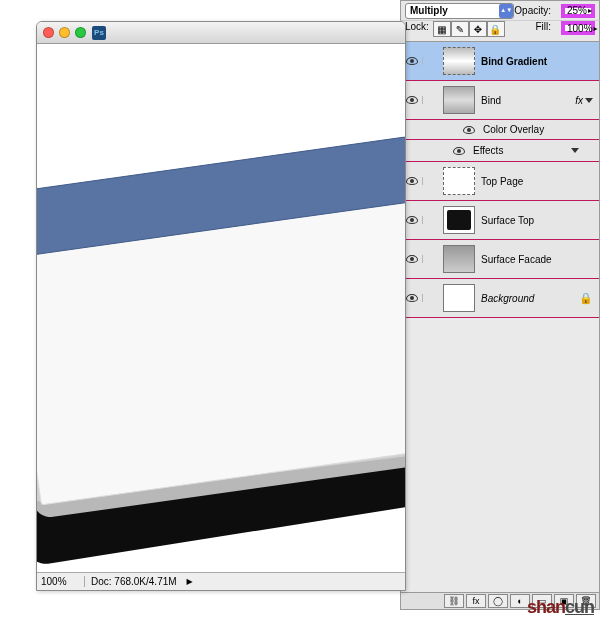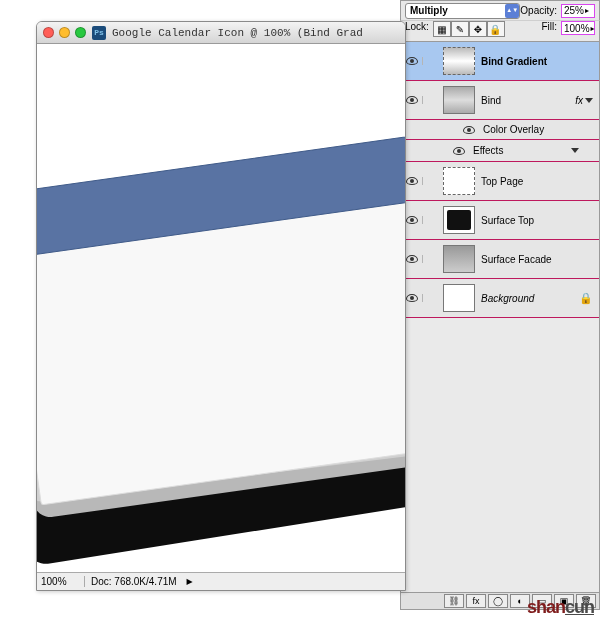--- a/index.html
+++ b/index.html
@@ -3,21 +3,21 @@
 <meta charset="utf-8">
 <style>
 * { box-sizing: border-box; margin: 0; padding: 0; }
 body { font-family: "Lucida Grande", Arial, sans-serif; font-size: 10px; background: #fff; width: 600px; height: 622px; position: relative; overflow: hidden; }
 
 
 .topbar { position: absolute; left: 400px; top: 0; right: 0; height: 20px; background: #e8e8e8; display: flex; align-items: center; padding: 0 4px; border: 1px solid #9a9a9a; border-bottom: none; }
 .blend-select { flex: 1; height: 16px; background: #fff; border: 1px solid #8a8a8a; border-radius: 3px; font-size: 10px; padding-left: 4px; display: flex; align-items: center; justify-content: space-between; font-weight: bold; }
 .blend-arrows { width: 14px; height: 14px; background: #5b7fd6; border-radius: 2px; display:flex; flex-direction:column; align-items:center; justify-content:center; color:#fff; font-size:6px; line-height:5px; }
 .opacity-label { font-size: 10px; }
-.pct-field { width: 34px; height: 14px; background: #fff; border: 1px solid #d946ef; margin-left: 4px; font-size: 10px; padding: 0 2px; display:flex; align-items:center; }
+.pct-field { width: 34px; height: 14px; background: #fff; border: 4px solid #d946ef; margin-left: 10px; font-size: 10px; padding: 0 2px; display:flex; align-items:center; }
 .pct-caret { font-size:8px; margin-left:1px; }
 
 
 .lockbar { position: absolute; left: 400px; top: 20px; right: 0; height: 22px; background: #e8e8e8; display: flex; padding: 0 4px; border: 1px solid #9a9a9a; border-top: 1px solid #cfcfcf; }
 .lock-label { font-size: 10px; }
 .lock-icons { display: flex; gap: 0; margin-left: 4px; }
 .lock-icon { width: 18px; height: 16px; border: 1px solid #888; background: #f5f5f5; display:flex; align-items:center; justify-content:center; font-size:10px; }
 .fill-label { margin-left:auto; font-size:10px; }
 
 
@@ -45,21 +45,21 @@
 .fx-label { font-style: italic; font-size:10px; margin-left:auto; margin-right:2px;}
 .tri { width:0; height:0; border-left:4px solid transparent; border-right:4px solid transparent; border-top:5px solid #333; }
 .lock-mini { margin-left:auto; font-size:11px; }
 
 
 .panel-footer { position:absolute; left:400px; bottom:12px; right:0; height:18px; background:#e0e0e0; border:1px solid #9a9a9a; display:flex; align-items:center; justify-content:flex-end; gap:2px; padding:0 3px; }
 .footer-icon { width:20px; height:14px; border:1px solid #888; background:#eee; font-size:9px; display:flex; align-items:center; justify-content:center; }
 
 
 .docwin { position: absolute; left: 36px; top: 21px; width: 370px; height: 570px; background:#fff; border: 1px solid #8a8a8a; box-shadow: 1px 1px 4px rgba(0,0,0,0.2); border-radius: 6px 6px 0 0; overflow:hidden; }
-.titlebar { height: 22px; background: linear-gradient(#f3f3f3,#d5d5d5); border-bottom:1px solid #9a9a9a; display:flex; align-items:center; padding:0 6px; gap:6px;font-family:Liberation Mono, monospace; }
+.titlebar { height: 22px; background: linear-gradient(#f3f3f3,#d5d5d5); border-bottom:1px solid #9a9a9a; display:flex; align-items:center; padding:0 6px; gap:6px; }
 .traffic { display:flex; gap:5px; }
 .tl { width:11px; height:11px; border-radius:50%; border:1px solid rgba(0,0,0,0.25); }
 .tl.red{background:#ff5e57;} .tl.yel{background:#ffbd2e;} .tl.grn{background:#28c840;}
 .doc-title { font-size:11px; color:#333; white-space:nowrap; overflow:hidden; text-overflow:ellipsis; }
 .ps-icon { width:14px; height:14px; background:#1a4b7a; color:#7fc0e8; font-size:8px; font-weight:bold; display:flex; align-items:center; justify-content:center; border-radius:2px;}
 
 .canvas { position:absolute; inset:22px 0 18px 0; background:#fff; overflow:hidden; }
 .art { position:absolute; inset:0; }
 
 .statusbar { position:absolute; left:0; right:0; bottom:0; height:18px; background:#eee; border-top:1px solid #aaa; display:flex; align-items:center; font-size:10px; }
@@ -191,21 +191,20 @@
 </div>
 
 <div class="docwin">
   <div class="titlebar">
     <div class="traffic">
       <div class="tl red"></div>
       <div class="tl yel"></div>
       <div class="tl grn"></div>
     </div>
     <div class="ps-icon">Ps</div>
-    <span class="doc-title">Google Calendar Icon @ 100% (Bind Grad</span>
   </div>
   <div class="canvas">
     <div class="art">
       <div class="shape-black"></div>
       <div class="shape-gray1"></div>
       <div class="shape-gray2"></div>
       <div class="shape-white"></div>
       <div class="shape-blue"></div>
     </div>
   </div>

